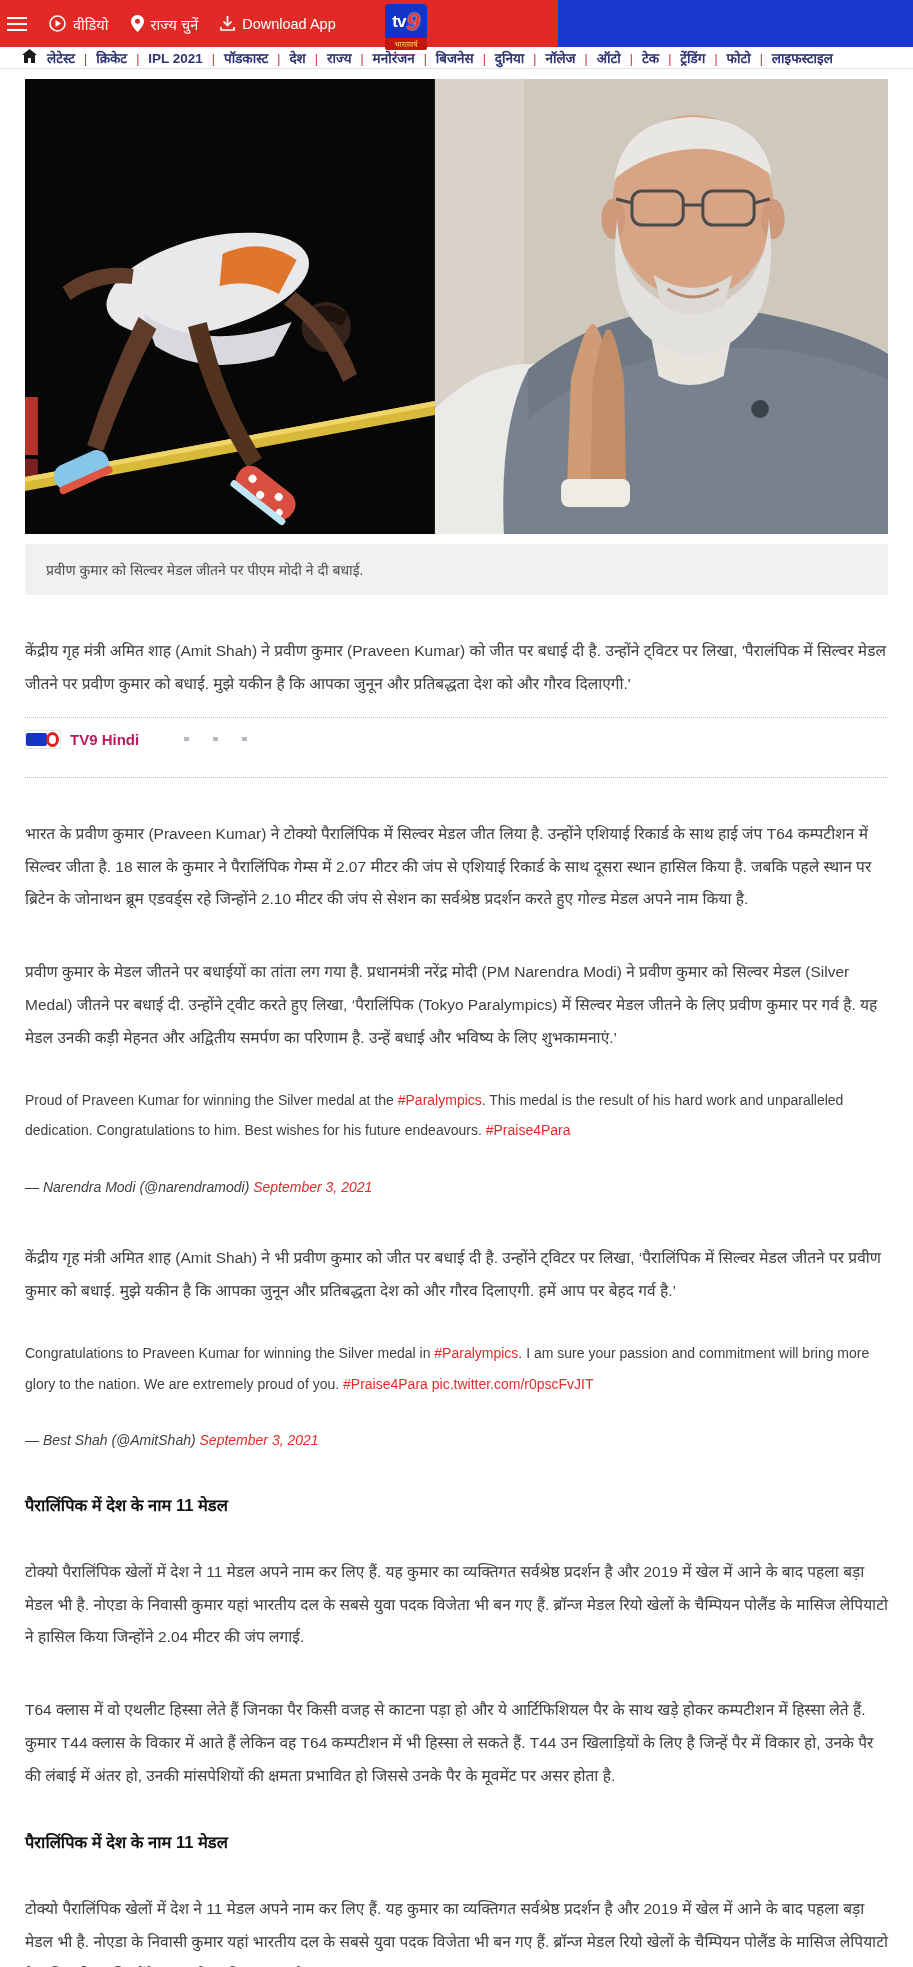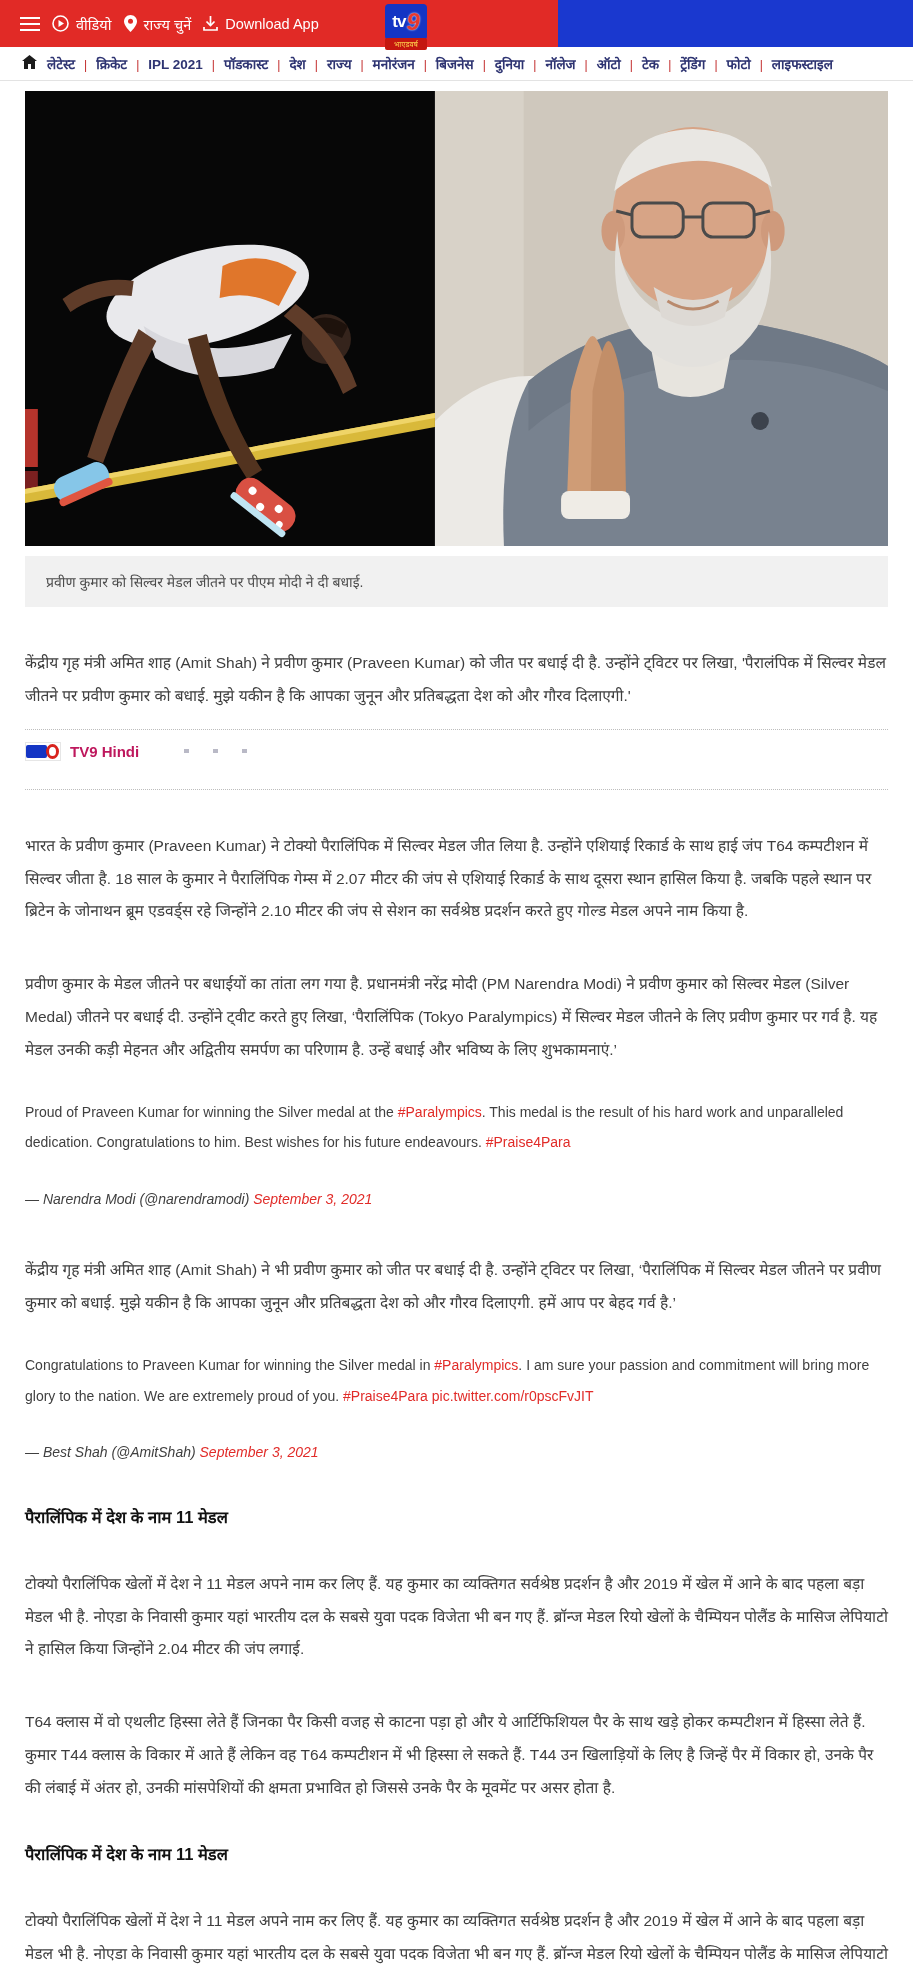--- a/index.html
+++ b/index.html
@@ -4,31 +4,31 @@
 <style>
   * { margin:0; padding:0; box-sizing:border-box; }
   html,body { width:913px; }
   body {
     height:1967px; overflow:hidden; background:#ffffff;
     font-family:"Liberation Sans", sans-serif;
   }
   
   .topbar { position:relative; height:47px; background:#e12a26; overflow:visible; }
   .topbar-blue { position:absolute; right:0; top:0; width:355px; height:47px; background:#1a38cf; }
-  .topbar-left { position:absolute; left:0; top:0; height:47px; display:flex; align-items:center; gap:12px; padding-left:20px; z-index:2; }
+  .topbar-left { position:absolute; left:0; top:0; height:47px; display:flex; align-items:center; gap:22px; padding-left:7px; z-index:2; }
   .tb-item { display:flex; align-items:center; gap:7px; color:#ffffff; font-size:14.5px; cursor:pointer; white-space:nowrap; }
   .tb-ico { display:inline-flex; align-items:center; justify-content:center; }
   
   .logo { position:absolute; left:385px; top:4px; width:42px; height:50px; z-index:3; cursor:pointer; }
   .logo-box { width:42px; height:36px; background:#1435c4; border-radius:4px; display:flex; align-items:center; justify-content:center; font-weight:bold; }
   .logo-box .tv { color:#ffffff; font-size:17px; letter-spacing:-1px; }
   .logo-box .nine { color:#e8382f; font-size:24px; font-style:italic; margin-left:1px; text-shadow:0 0 2px #fff; }
   .logo-ribbon { margin-top:-2px; background:#c4170f; color:#ffd34d; font-size:7.5px; text-align:center; border-radius:2px; padding:1px 0; }
   
-  .nav { height:34px; background:#ffffff; border-bottom:1px solid #e3e3e3; display:flex; align-items:center; padding:0 0 0 22px; white-space:nowrap; overflow:hidden; }
+  .nav { height:22px; background:#ffffff; border-bottom:1px solid #e3e3e3; display:flex; align-items:center; padding:0 0 0 22px; white-space:nowrap; overflow:hidden; }
   .home-ico { margin-right:10px; flex:0 0 auto; }
   .nav-item { color:#2e3472; font-size:13.5px; font-weight:bold; cursor:pointer; }
   .nav-sep { color:#c22b2b; margin:0 9px; font-size:12px; }
   
   .wrap { padding:0 25px; }
   h1.headline { margin-top:13px; font-size:28px; line-height:1.32; color:#0e0e0e; letter-spacing:-0.2px; }
   figure.hero { margin-top:10px; height:455px; display:flex; width:100%; }
   .hero-left { width:47.5%; height:100%; }
   .hero-right { width:52.5%; height:100%; }
   .hero svg { display:block; width:100%; height:100%; }
@@ -93,21 +93,21 @@
           </svg>
       </span>
       <span>Download App</span>
     </span>
   </div>
   <div class="logo">
     <div class="logo-box">
       <span class="tv">tv</span>
         <span class="nine">9</span>
     </div>
-    <div class="logo-ribbon">भाएडवर्ष</div>
+    <div class="logo-ribbon">भारतवर्ष</div>
   </div>
 </header>
 
 <nav class="nav">
   <span class="home-ico">
     <svg width="15" height="14" viewBox="0 0 15 14">
         <path d="M7.5 0L0 6h2v8h4V9h3v5h4V6h2z" fill="#1c1c1c"></path>
       </svg>
   </span>
   <span id="nav-items"><span class="nav-item">लेटेस्ट</span><span class="nav-sep">|</span><span class="nav-item">क्रिकेट</span><span class="nav-sep">|</span><span class="nav-item">IPL 2021</span><span class="nav-sep">|</span><span class="nav-item">पॉडकास्ट</span><span class="nav-sep">|</span><span class="nav-item">देश</span><span class="nav-sep">|</span><span class="nav-item">राज्य</span><span class="nav-sep">|</span><span class="nav-item">मनोरंजन</span><span class="nav-sep">|</span><span class="nav-item">बिजनेस</span><span class="nav-sep">|</span><span class="nav-item">दुनिया</span><span class="nav-sep">|</span><span class="nav-item">नॉलेज</span><span class="nav-sep">|</span><span class="nav-item">ऑटो</span><span class="nav-sep">|</span><span class="nav-item">टेक</span><span class="nav-sep">|</span><span class="nav-item">ट्रेंडिंग</span><span class="nav-sep">|</span><span class="nav-item">फोटो</span><span class="nav-sep">|</span><span class="nav-item">लाइफस्टाइल</span></span>

